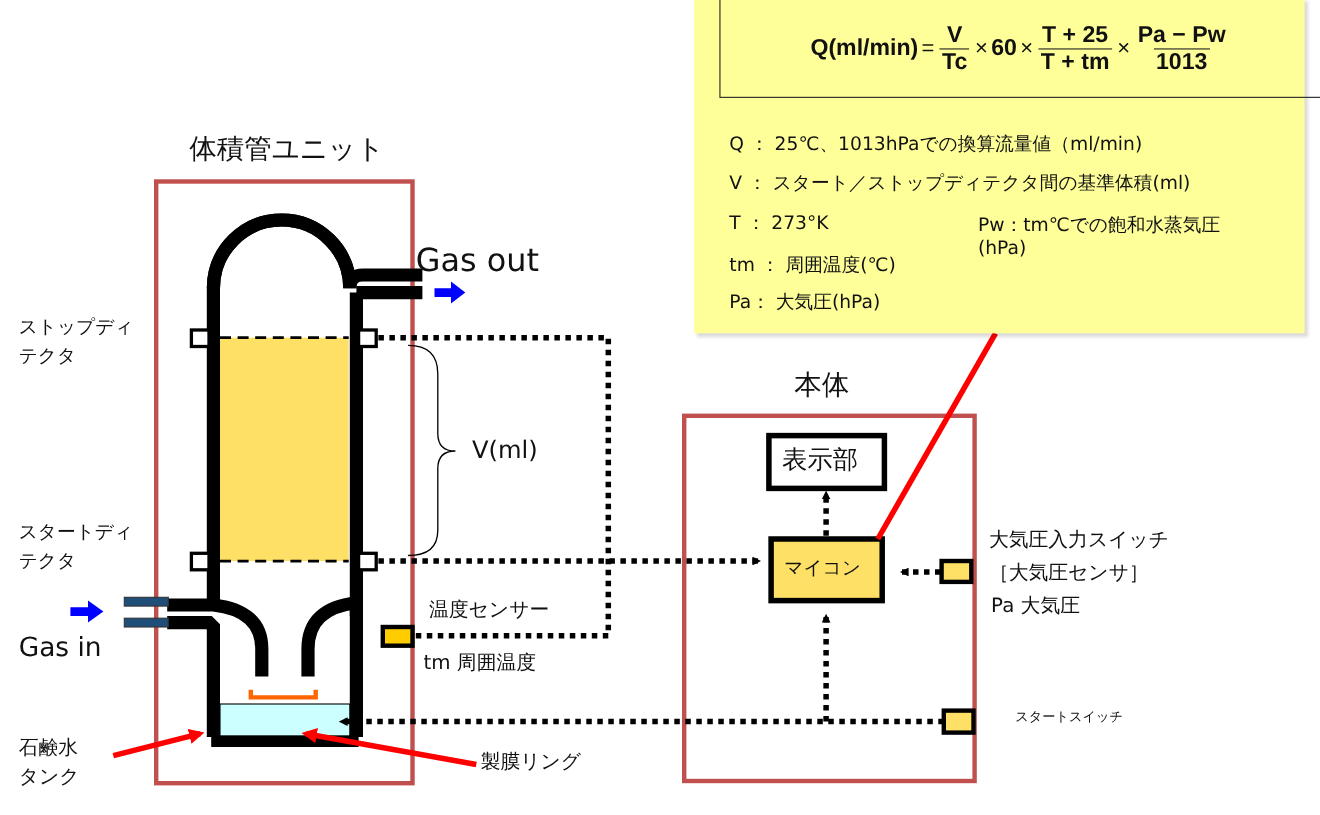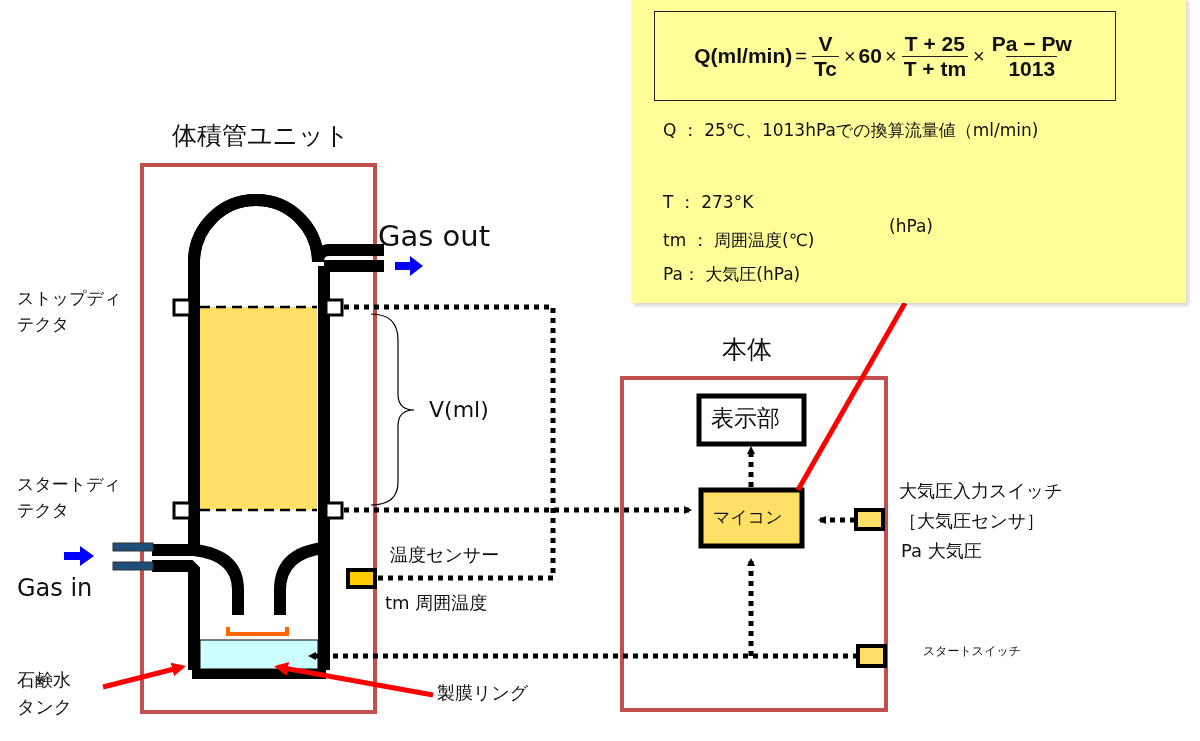--- a/index.html
+++ b/index.html
@@ -2,21 +2,21 @@
 <html><head>
 <meta charset="utf-8">
 <style>
   html, body { margin: 0; padding: 0; background: #ffffff; }
   body { width: 1200px; height: 741px; position: relative; overflow: hidden;
          font-family: "DejaVu Sans", "Liberation Sans", sans-serif; color: #111; }
   svg#diagram { position: absolute; left: 0; top: 0; }
   .lbl { position: absolute; white-space: nowrap; line-height: 1.15; text-align: center; }
   .callout { position: absolute; left: 631px; top: -2px; width: 555px; height: 305px;
              background: #ffff99; box-shadow: 3px 3px 3px rgba(0,0,0,0.15); }
-  .formula-box { position: absolute; left: 23px; top: 13px; width: 462px; height: 90px;
+  .formula-box { position: absolute; left: 23px; top: 1px; width: 547px; height: 90px;
                  border: 1.5px solid #222; box-sizing: border-box;
                  font-family: "Liberation Sans", sans-serif; font-weight: bold; font-size: 21px;
                  display: flex; align-items: center; justify-content: center; gap: 3px; }
   .frac { display: inline-flex; flex-direction: column; align-items: center; margin: 0 2px; }
   .frac .num { padding: 0 2px; }
   .frac .den { border-top: 1.5px solid #222; padding: 0 2px; }
   .op { font-weight: normal; font-size: 20px; }
   .def { position: absolute; font-size: 17px; white-space: nowrap; }
   .box-title { font-size: 25px; }
 </style>
@@ -110,23 +110,25 @@
       <span class="num">T + 25</span>
       <span class="den">T + tm</span>
     </span>
     <span class="op">×</span>
     <span class="frac">
       <span class="num">Pa − Pw</span>
       <span class="den">1013</span>
     </span>
   </div>
   <div class="def" style="left:32px; top:121px;">Q ： 25℃、1013hPaでの換算流量値（ml/min)</div>
+  <div class="def" style="left:32px; top:157px;">V ： スタート／ストップディテクタ間の基準体積(ml)</div>
   <div class="def" style="left:32px; top:193px;">T ： 273°K</div>
   <div class="def" style="left:32px; top:231px;">tm ： 周囲温度(℃)</div>
   <div class="def" style="left:32px; top:265px;">Pa： 大気圧(hPa)</div>
+  <div class="def" style="left:258px; top:195px;">Pw：tm℃での飽和水蒸気圧</div>
   <div class="def" style="left:258px; top:218px;">(hPa)</div>
 </div>
 
 <div class="lbl box-title" style="left:172px; top:122px;">体積管ユニット</div>
 <div class="lbl" style="left:378px; top:220px; font-size:29px;">Gas out</div>
 <div class="lbl" style="left:17px; top:575px; font-size:24px;">Gas in</div>
 
 <div class="lbl" style="left:17px; top:289px; font-size:17px;">ストップディ</div>
 <div class="lbl" style="left:17px; top:315px; font-size:17px;">テクタ</div>
 <div class="lbl" style="left:17px; top:475px; font-size:17px;">スタートディ</div>

